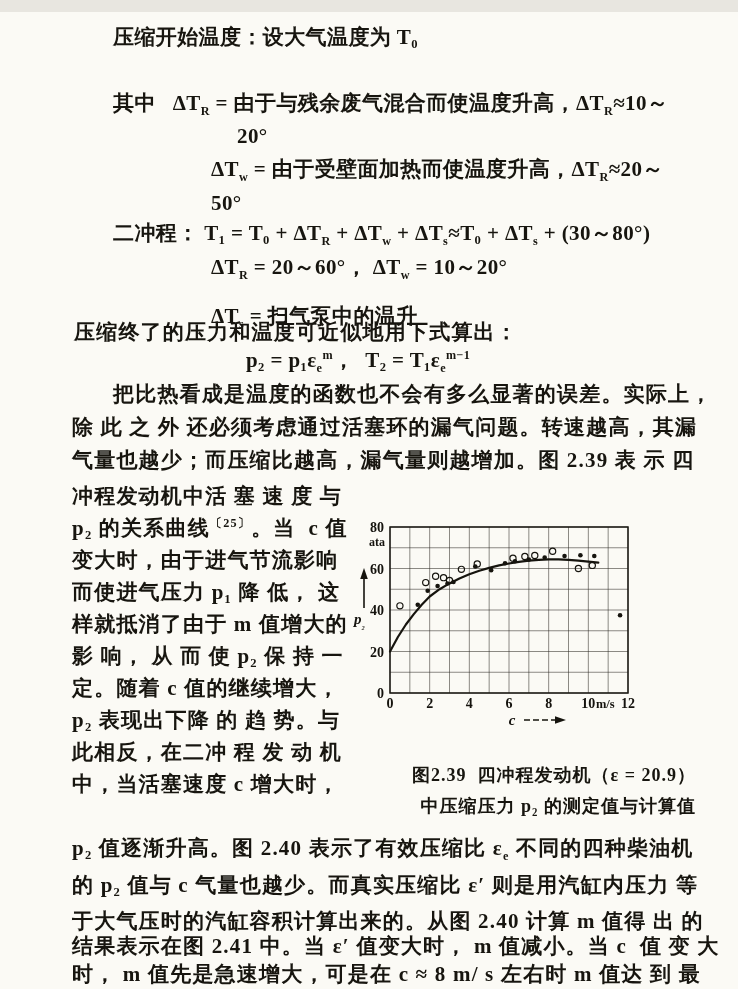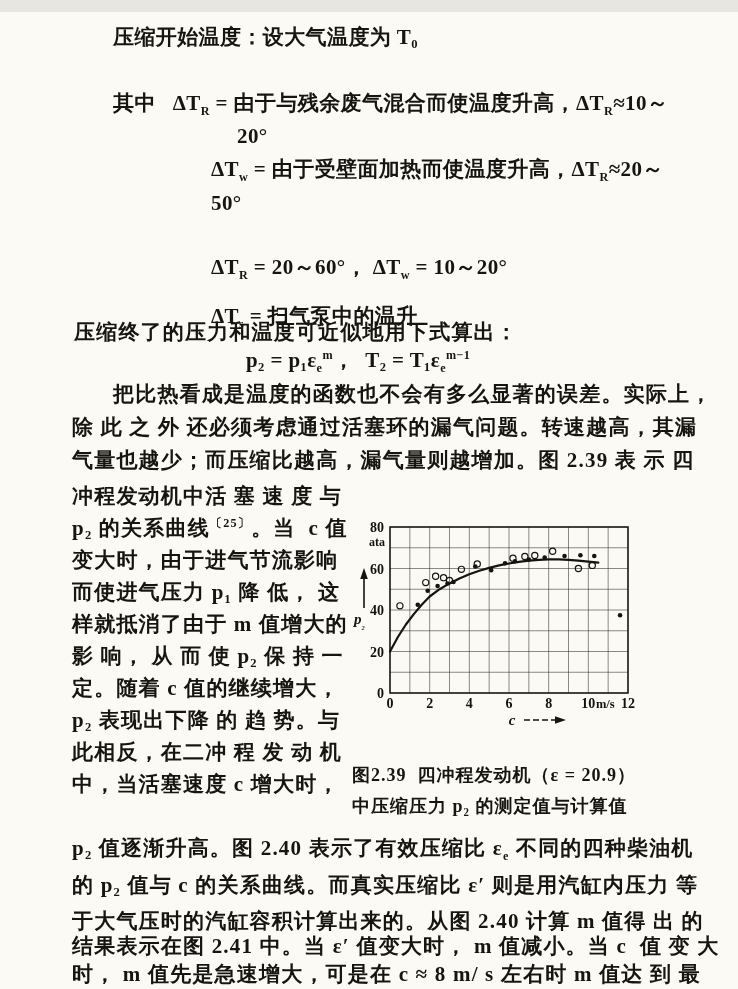--- a/index.html
+++ b/index.html
@@ -18,39 +18,40 @@
     font-size:21px;
     line-height:1.2;
     letter-spacing:1.2px;
   }
   .formula{letter-spacing:0.4px;font-weight:bold;}
   .body-line{font-weight:bold;}
   sub,sup{font-size:0.58em;line-height:0;}
   .cap{
     position:absolute;
     left:352px;width:344px;
-    text-align:left;
+    text-align:right;
     font-size:18px;
     font-weight:bold;
     letter-spacing:1px;
     white-space:pre;
   }
   .chart-wrap{position:absolute;left:350px;top:498px;width:348px;height:222px;}
   svg text{font-family:"Liberation Serif","DejaVu Serif",serif;fill:#15130e;}
 </style>
 </head>
 <body>
 
 <div class="page">
 
   <div class="t formula" style="left:113px;top:13px">压缩开始温度：设大气温度为 T₀</div>
   <div class="t formula" style="left:113px;top:79px">其中   ΔT<sub>R</sub> = 由于与残余废气混合而使温度升高，ΔT<sub>R</sub>≈10～</div>
   <div class="t formula" style="left:237px;top:112px">20°</div>
   <div class="t formula" style="left:211px;top:145px">ΔT<sub>w</sub> = 由于受壁面加热而使温度升高，ΔT<sub>R</sub>≈20～</div>
   <div class="t formula" style="left:211px;top:179px">50°</div>
+  <div class="t formula" style="left:113px;top:209px">二冲程： T₁ = T₀ + ΔT<sub>R</sub> + ΔT<sub>w</sub> + ΔT<sub>s</sub>≈T₀ + ΔT<sub>s</sub> + (30～80°)</div>
   <div class="t formula" style="left:211px;top:243px">ΔT<sub>R</sub> = 20～60°， ΔT<sub>w</sub> = 10～20°</div>
   <div class="t formula" style="left:211px;top:292px">ΔT<sub>s</sub> = 扫气泵中的温升</div>
   <div class="t body-line" style="left:74px;top:308px">压缩终了的压力和温度可近似地用下式算出：</div>
   <div class="t formula" style="left:246px;top:336px">p₂ = p₁ε<sub>e</sub><sup>m</sup>，  T₂ = T₁ε<sub>e</sub><sup>m−1</sup></div>
 
   <div class="t body-line" style="left:113px;top:370px">把比热看成是温度的函数也不会有多么显著的误差。实际上，</div>
   <div class="t body-line" style="left:72px;top:403px">除 此 之 外 还必须考虑通过活塞环的漏气问题。转速越高，其漏</div>
   <div class="t body-line" style="left:72px;top:436px">气量也越少；而压缩比越高，漏气量则越增加。图 2.39 表 示 四</div>
 
   <div class="t body-line" style="left:72px;top:472px">冲程发动机中活 塞 速 度 与</div>
@@ -143,18 +144,18 @@
         <text x="4" y="114" font-size="15" font-style="italic" font-weight="bold">p<tspan font-size="10" dy="4">₂</tspan></text>
         <text x="162" y="215" text-anchor="middle" font-size="15" font-style="italic" font-weight="bold">c</text>
         <line x1="174" y1="210" x2="208" y2="210" stroke="#16140e" stroke-width="1.6" stroke-dasharray="6 3"></line>
         <polygon points="216,210 205,206.2 205,213.8" fill="#16140e"></polygon>
       </svg>
   </div>
   <div class="cap" style="top:751px">图2.39  四冲程发动机（ε = 20.9）</div>
   <div class="cap" style="top:782px">中压缩压力 p₂ 的测定值与计算值</div>
 
   <div class="t body-line" style="left:72px;top:824px">p₂ 值逐渐升高。图 2.40 表示了有效压缩比 ε<sub>e</sub> 不同的四种柴油机</div>
-  <div class="t body-line" style="left:72px;top:861px">的 p₂ 值与 c 的关系曲线。而真实压缩比 ε′ 则是用汽缸内压力 等</div>
+  <div class="t body-line" style="left:72px;top:861px">的 p₂ 值与 c 气量也越少。而真实压缩比 ε′ 则是用汽缸内压力 等</div>
   <div class="t body-line" style="left:72px;top:897px">于大气压时的汽缸容积计算出来的。从图 2.40 计算 m 值得 出 的</div>
   <div class="t body-line" style="left:72px;top:922px">结果表示在图 2.41 中。当 ε′ 值变大时， m 值减小。当 c  值 变 大</div>
   <div class="t body-line" style="left:72px;top:950px">时， m 值先是急速增大，可是在 c ≈ 8 m/ s 左右时 m 值达 到 最</div>
 
 </div>
 
 </body></html>

